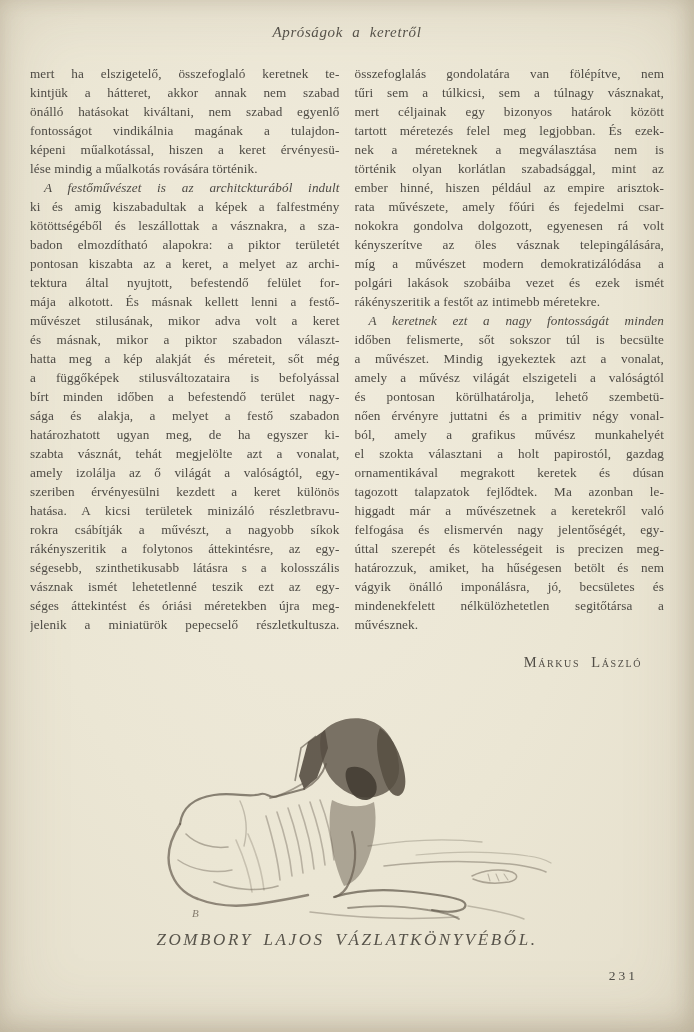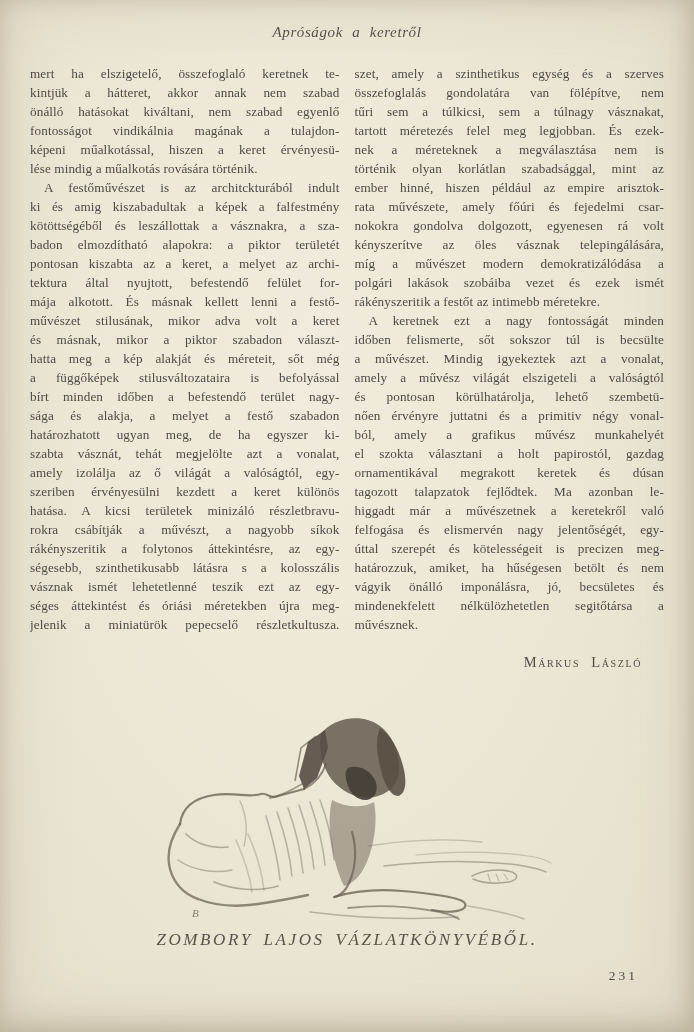--- a/index.html
+++ b/index.html
@@ -43,21 +43,21 @@
     letter-spacing:.1px;
   }
   .para{margin:0;}
   .tl{
     max-height:19px;
     overflow:hidden;
     text-align:justify;
     text-align-last:left;
   }
   .tl.j{text-align-last:justify;}
-  .tl.ind{text-indent:14px;}
+  .tl.ind{text-indent:14px;font-style:italic;}
   .signature{
     margin-top:19px;
     padding-right:22px;
     text-align:right;
     font-variant:small-caps;
     font-size:14.5px;
     letter-spacing:1.6px;
     word-spacing:6px;
     color:#514d46;
   }
@@ -125,23 +125,23 @@
           <div class="tl j">rákényszeritik a folytonos áttekintésre, az egy-</div>
           <div class="tl j">ségesebb, szinthetikusabb látásra s a kolosszális</div>
           <div class="tl j">vásznak ismét lehetetlenné teszik ezt az egy-</div>
           <div class="tl j">séges áttekintést és óriási méretekben újra meg-</div>
           <div class="tl j">jelenik a miniatürök pepecselő részletkultusza.</div>
         </div>
       </div>
     <div class="col">
       <div>
           <div class="para">
-            <div class="tl j">szet, amely a szinthetikus egység és a szerves</div>
             <div class="tl j">összefoglalás gondolatára van fölépítve, nem</div>
             <div class="tl j">tűri sem a túlkicsi, sem a túlnagy vásznakat,</div>
+            <div class="tl j">mert céljainak egy bizonyos határok között</div>
             <div class="tl j">tartott méretezés felel meg legjobban. És ezek-</div>
             <div class="tl j">nek a méreteknek a megválasztása nem is</div>
             <div class="tl j">történik olyan korlátlan szabadsággal, mint az</div>
             <div class="tl j">ember hinné, hiszen például az empire arisztok-</div>
             <div class="tl j">rata művészete, amely főúri és fejedelmi csar-</div>
             <div class="tl j">nokokra gondolva dolgozott, egyenesen rá volt</div>
             <div class="tl j">kényszerítve az öles vásznak telepingálására,</div>
             <div class="tl j">míg a művészet modern demokratizálódása a</div>
             <div class="tl j">polgári lakások szobáiba vezet és ezek ismét</div>
             <div class="tl">rákényszeritik a festőt az intimebb méretekre.</div>

